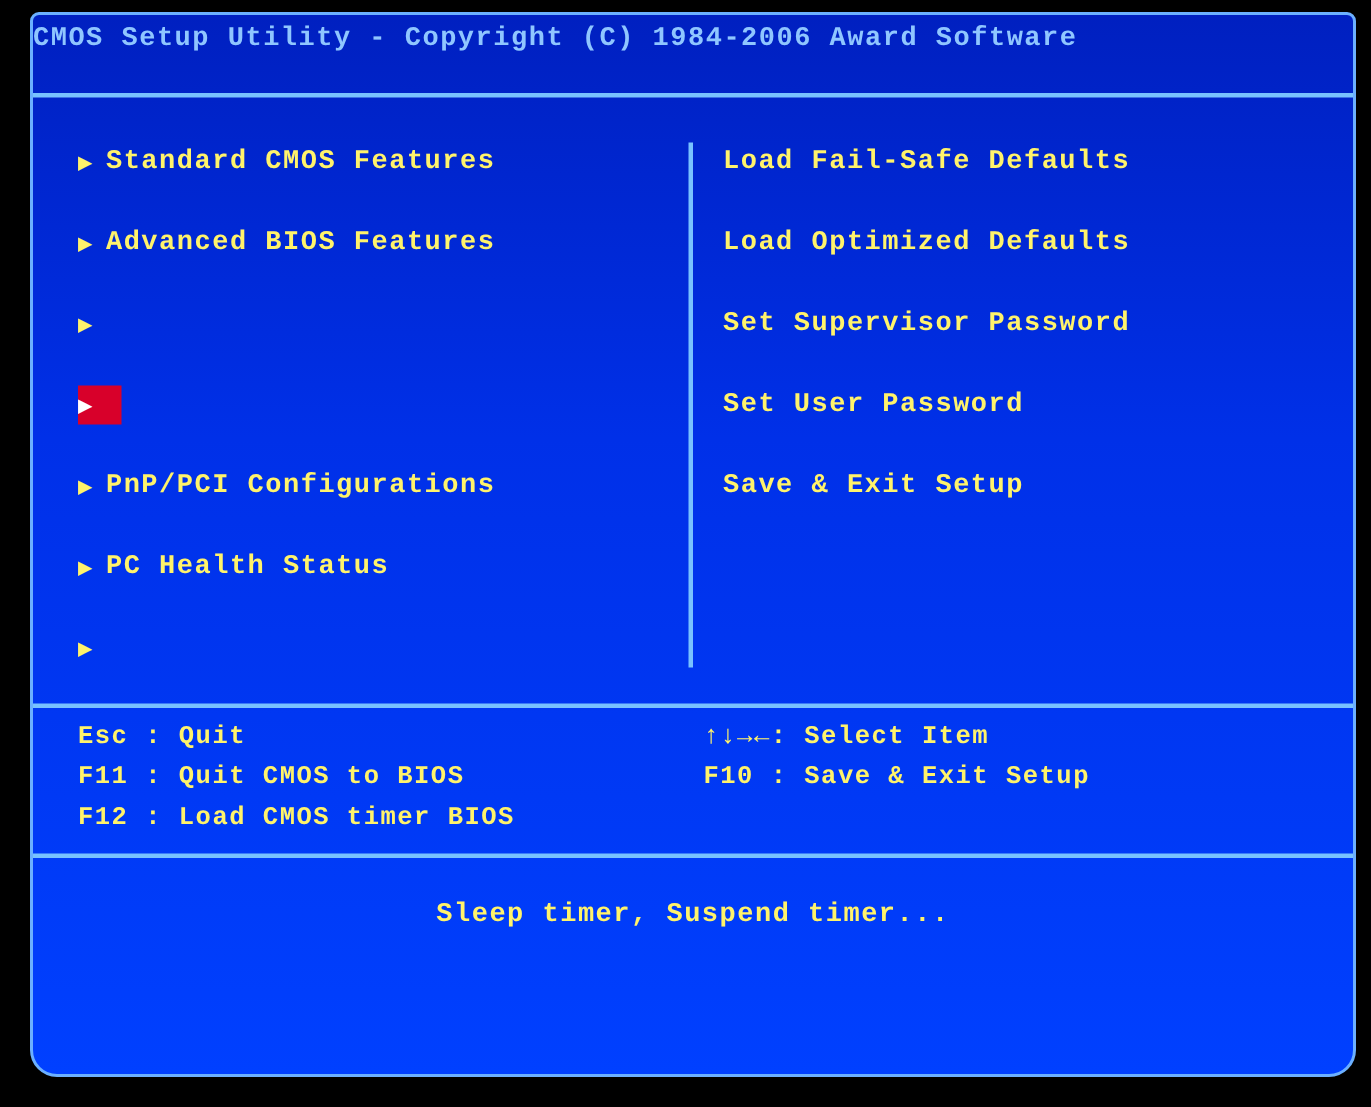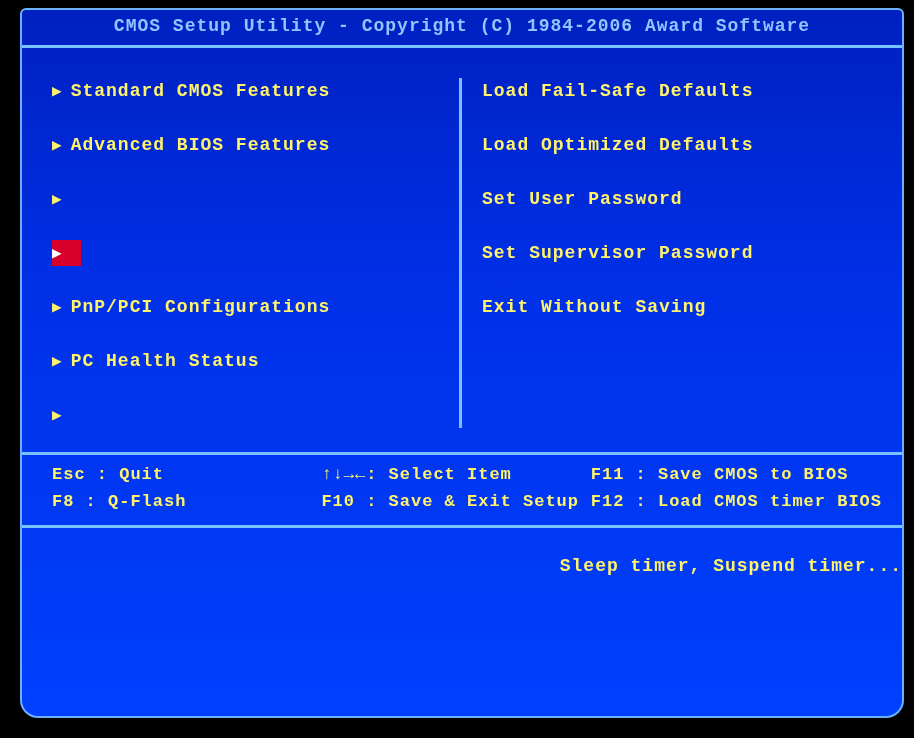--- a/index.html
+++ b/index.html
@@ -22,22 +22,22 @@
     bottom: 20px;
     background: linear-gradient(180deg, #0020c0 0%, #0030e8 40%, #0040ff 100%);
     border: 2px solid #6bb0ff;
     border-radius: 6px 6px 18px 18px;
     overflow: hidden;
     display: flex;
     flex-direction: column;
   }
   .title {
     color: #8fc6ff;
-    text-align: center;
-    padding: 6px 0 9px;
+    text-align: left;
+    padding: 6px 0 26px;
     font-size: 18px;
   }
   .main {
     flex: 0 0 auto;
     display: flex;
     border-top: 3px solid #78c2ff;
     border-bottom: 3px solid #78c2ff;
     padding: 30px 0 24px;
   }
   .col {
@@ -70,28 +70,28 @@
     color: #fff36b;
     margin-right: 8px;
     font-size: 16px;
   }
   .menu-item.selected .arrow { color: #ffffff; }
   .help {
     border-bottom: 3px solid #78c2ff;
     color: #fff36b;
     padding: 10px 20px 14px 30px;
     display: grid;
-    grid-template-columns: 1fr 1fr 1fr;
+    grid-template-columns: 1fr 1fr;
     column-gap: 4px;
     row-gap: 8px;
     font-size: 17px;
     white-space: nowrap;
   }
   .hint {
-    text-align: right;
+    text-align: center;
     color: #fff36b;
     padding: 28px 0 28px;
     font-size: 18px;
   }
 </style>
 </head>
 <body>
 
 <div class="screen">
 
@@ -129,35 +129,34 @@
     </div>
 
     <div class="col col-right">
       <div class="menu-item">
         <span>Load Fail-Safe Defaults</span>
       </div>
       <div class="menu-item">
         <span>Load Optimized Defaults</span>
       </div>
       <div class="menu-item">
+        <span>Set Supervisor Password</span>
+      </div>
+      <div class="menu-item">
         <span>Set User Password</span>
       </div>
       <div class="menu-item">
-        <span>Set Supervisor Password</span>
-      </div>
-      <div class="menu-item" style="margin-bottom:0">
-        <span>Exit Without Saving</span>
+        <span>Save &amp; Exit Setup</span>
       </div>
     </div>
   </div>
 
   <div class="help">
     <span>Esc : Quit</span>
     <span>↑↓→←: Select Item</span>
-    <span>F11 : Save CMOS to BIOS</span>
-    <span>F8  : Q-Flash</span>
+    <span>F11 : Quit CMOS to BIOS</span>
     <span>F10 : Save &amp; Exit Setup</span>
     <span>F12 : Load CMOS timer BIOS</span>
   </div>
 
   <div class="hint">Sleep timer, Suspend timer...</div>
 
 </div>
 
 </body></html>

